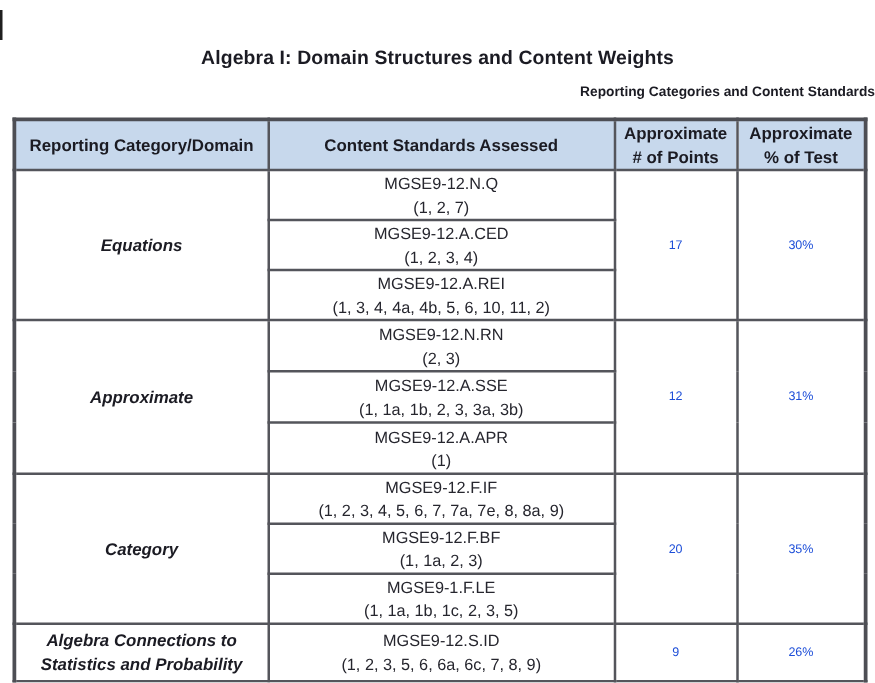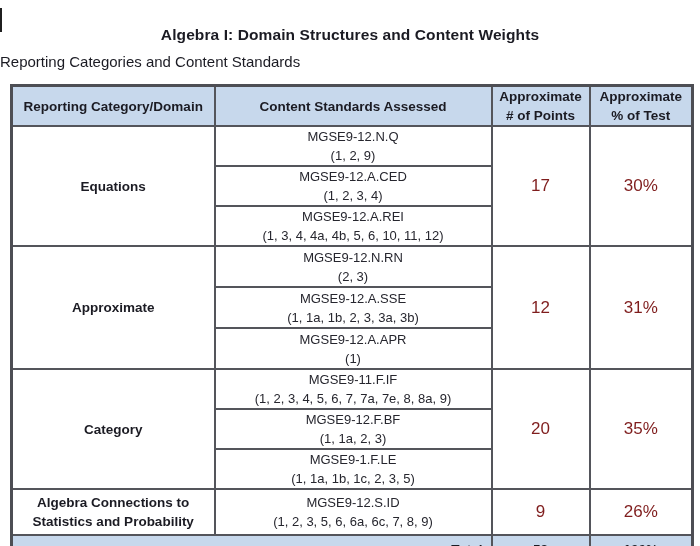--- a/index.html
+++ b/index.html
@@ -17,33 +17,33 @@
   }
   .artifact {
     position: absolute;
     left: 0;
     top: 8px;
     width: 2px;
     height: 24px;
     background: #1f1f1f;
   }
   h1.title {
-    margin: 0;
+    margin: 12px;
     padding-top: 26px;
     text-align: center;
     font-size: 15.5px;
     font-weight: bold;
     color: #1b1b23;
     letter-spacing: 0.1px;
   }
   h2.subtitle {
     margin: 9px 0 0 0;
-    text-align: left;
-    font-size: 15px;
-    font-weight: normal;
+    text-align: right;
+    font-size: 11px;
+    font-weight: bold;
     color: #1b1b23;
   }
   table.blueprint {
     border-collapse: collapse;
     table-layout: fixed;
     width: 681px;
     margin: 14px 0 0 10px;
     border: 3px solid #4d4e54;
   }
   col.c1 { width: 203px; }
@@ -70,32 +70,33 @@
   tr.row-eq   { height: 38px; }
   tr.row-expr { height: 41px; }
   tr.row-func { height: 38px; }
   tr.row-sid  { height: 46px; margin-top: 44px; }
   td.category {
     font-size: 13.5px;
     font-weight: bold;
     color: #1b1b23;
     line-height: 19px;
     white-space: pre-line;
+    font-style: italic;
   }
   td.standard {
     font-size: 13px;
     line-height: 19px;
     border-radius: 16px;
   }
   td.standard .code, td.standard .elements {
     display: block;
   }
   td.points, td.percent {
-    font-size: 17px;
-    color: #7f1d1d;
+    font-size: 10px;
+    color: #1d4ed8;
   }
   tr.total-row { height: 30px; }
   tr.total-row td {
     background: #c7d8ec;
     font-size: 13.5px;
     font-weight: bold;
     color: #1b1b23;
   }
   td.total-label {
     text-align: right;
@@ -125,35 +126,35 @@
     <th>Approximate
 # of Points</th>
     <th>Approximate
 % of Test</th>
   </tr>
 
   <tr class="row-eq">
     <td class="category" rowspan="3">Equations</td>
     <td class="standard">
       <span class="code">MGSE9-12.N.Q</span>
-      <span class="elements">(1, 2, 9)</span>
+      <span class="elements">(1, 2, 7)</span>
     </td>
     <td class="points" rowspan="3">17</td>
     <td class="percent" rowspan="3">30%</td>
   </tr>
   <tr class="row-eq">
     <td class="standard">
       <span class="code">MGSE9-12.A.CED</span>
       <span class="elements">(1, 2, 3, 4)</span>
     </td>
   </tr>
   <tr class="row-eq">
     <td class="standard">
       <span class="code">MGSE9-12.A.REI</span>
-      <span class="elements">(1, 3, 4, 4a, 4b, 5, 6, 10, 11, 12)</span>
+      <span class="elements">(1, 3, 4, 4a, 4b, 5, 6, 10, 11, 2)</span>
     </td>
   </tr>
 
   <tr class="row-expr">
     <td class="category" rowspan="3">Approximate</td>
     <td class="standard">
       <span class="code">MGSE9-12.N.RN</span>
       <span class="elements">(2, 3)</span>
     </td>
     <td class="points" rowspan="3">12</td>
@@ -168,21 +169,21 @@
   <tr class="row-expr">
     <td class="standard">
       <span class="code">MGSE9-12.A.APR</span>
       <span class="elements">(1)</span>
     </td>
   </tr>
 
   <tr class="row-func">
     <td class="category" rowspan="3">Category</td>
     <td class="standard">
-      <span class="code">MGSE9-11.F.IF</span>
+      <span class="code">MGSE9-12.F.IF</span>
       <span class="elements">(1, 2, 3, 4, 5, 6, 7, 7a, 7e, 8, 8a, 9)</span>
     </td>
     <td class="points" rowspan="3">20</td>
     <td class="percent" rowspan="3">35%</td>
   </tr>
   <tr class="row-func">
     <td class="standard">
       <span class="code">MGSE9-12.F.BF</span>
       <span class="elements">(1, 1a, 2, 3)</span>
     </td>

